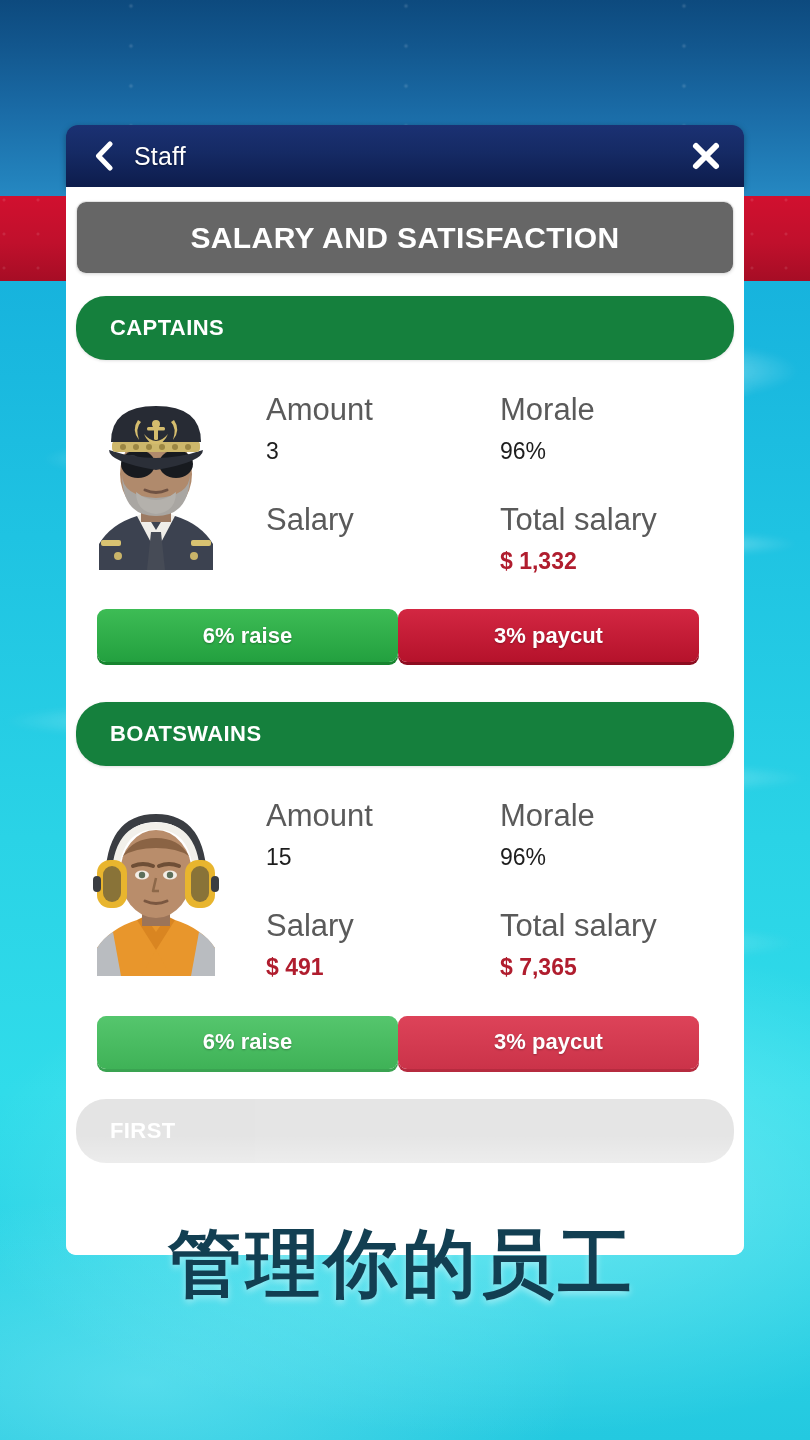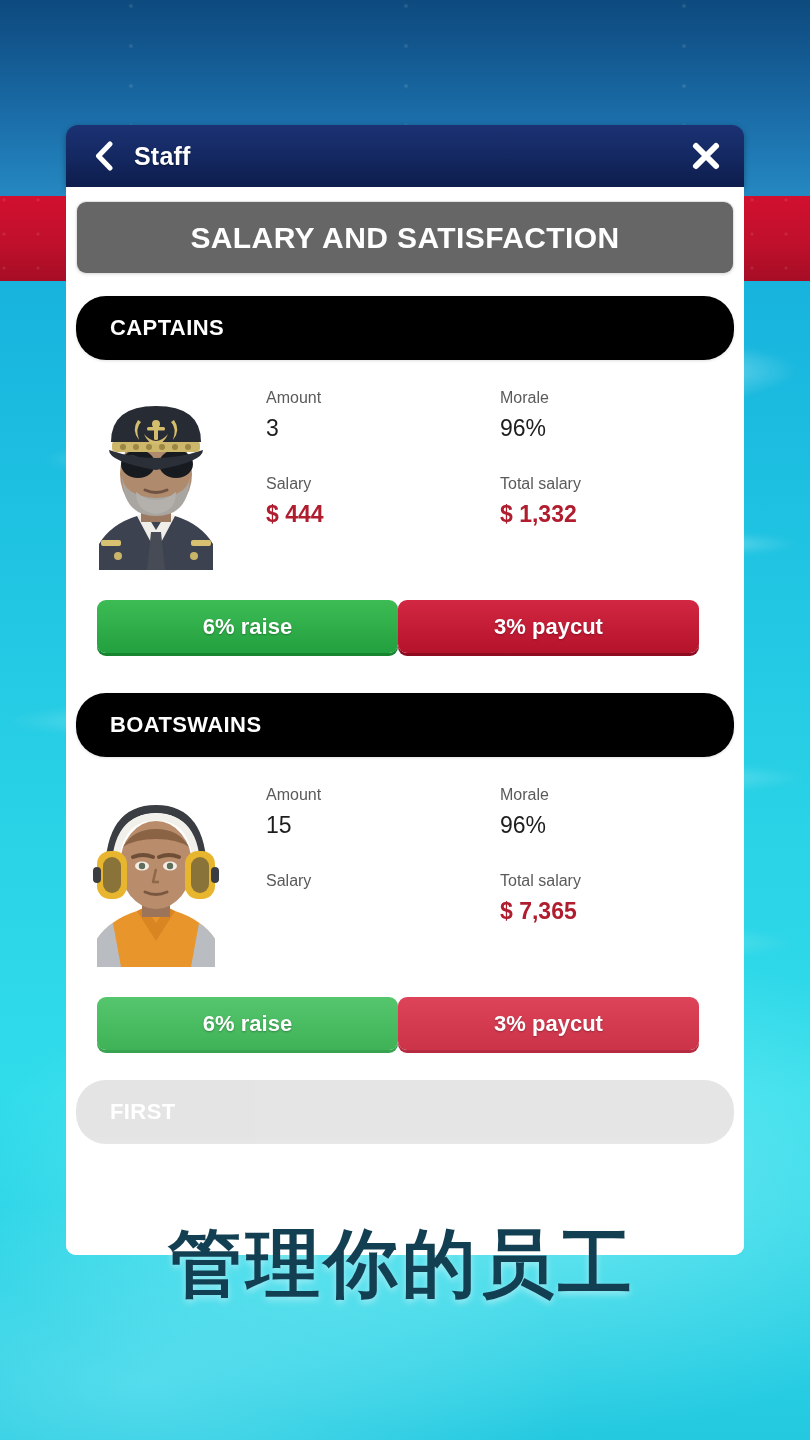--- a/index.html
+++ b/index.html
@@ -47,21 +47,21 @@
   }
   .modal-header{
     position:relative;height:62px;border-radius:12px 12px 0 0;
     background:linear-gradient(180deg,#1b3173 0%,#152a64 45%,#0d1c4c 100%);
     display:flex;align-items:center;padding:0 20px;box-sizing:border-box;
     box-shadow:0 2px 6px rgba(0,0,0,.35);
   }
   .back-btn{width:34px;height:34px;display:flex;align-items:center;justify-content:center;cursor:pointer;}
   .back-btn svg{display:block;}
   .modal-title{
-    color:#fff;font-size:25px;font-weight:bold;margin-left:14px;letter-spacing:.2px;
+    color:#fff;font-size:25px;font-weight:normal;margin-left:14px;letter-spacing:.2px;
     text-shadow:0 1px 2px rgba(0,0,0,.4);
   }
   .close-btn{position:absolute;right:20px;top:13px;width:36px;height:36px;
     display:flex;align-items:center;justify-content:center;cursor:pointer;}
 
   .modal-body{
     position:relative;height:1068px;background:#fff;overflow:hidden;
     border-radius:0 0 10px 10px;
   }
   .scroll{position:absolute;left:0;top:0;width:678px;}
@@ -78,32 +78,32 @@
   }
   .card-body{padding:10px 0 22px;}
   .two-col{display:flex;}
   .two-col > div{flex:1;text-align:center;}
   .stat-label{color:#3a3a3a;font-size:23px;padding-bottom:6px;}
   .stat-happy{color:#2a9f43;font-size:23px;font-weight:bold;}
   .stat-money{color:#a8192c;font-size:23px;font-weight:bold;}
 
   
   .section-pill{
-    margin:22px 10px 0 10px;background:#000000;border-radius:30px;
+    margin:22px 10px 0 10px;background:#15803d;border-radius:30px;
     color:#fff;font-size:22px;font-weight:bold;letter-spacing:.4px;
     padding:19px 0 19px 34px;box-shadow:0 1px 3px rgba(0,0,0,.12);
   }
 
   
   .crew{padding:26px 10px 0 10px;display:flex;}
   .avatar-wrap{width:160px;flex:none;display:flex;align-items:flex-start;justify-content:center;padding-top:6px;}
   .crew-stats{flex:1;padding-left:30px;}
   .stat-grid{display:flex;}
   .stat-grid > div{flex:1;}
-  .g-label{color:#5a5a5a;font-size:16px;line-height:1.55;}
+  .g-label{color:#5a5a5a;font-size:31px;line-height:1.55;}
   .g-val{color:#1d1d1d;font-size:23px;line-height:1.55;}
   .g-val.money{color:#b01d2e;font-weight:bold;}
   .row-gap{height:26px;}
 
   .btn-row{display:flex;padding:30px 45px 0 31px;}
   .btn{
     flex:1;height:53px;border-radius:9px;display:flex;align-items:center;justify-content:center;
     color:#fff;font-size:22px;font-weight:bold;cursor:pointer;
     text-shadow:0 1px 2px rgba(0,0,0,.28);
   }
@@ -241,21 +241,20 @@
               </div>
               <div>
                 <div class="g-label">Morale</div>
                 <div class="g-val">96%</div>
               </div>
             </div>
             <div class="row-gap"></div>
             <div class="stat-grid">
               <div>
                 <div class="g-label">Salary</div>
-                <div class="g-val money">$ 444</div>
               </div>
               <div>
                 <div class="g-label">Total salary</div>
                 <div class="g-val money">$ 1,332</div>
               </div>
             </div>
           </div>
         </div>
 
         <div class="btn-row">
@@ -312,20 +311,21 @@
               </div>
               <div>
                 <div class="g-label">Morale</div>
                 <div class="g-val">96%</div>
               </div>
             </div>
             <div class="row-gap"></div>
             <div class="stat-grid">
               <div>
                 <div class="g-label">Salary</div>
+                <div class="g-val money">$ 491</div>
               </div>
               <div>
                 <div class="g-label">Total salary</div>
                 <div class="g-val money">$ 7,365</div>
               </div>
             </div>
           </div>
         </div>
 
         <div class="btn-row faded">

